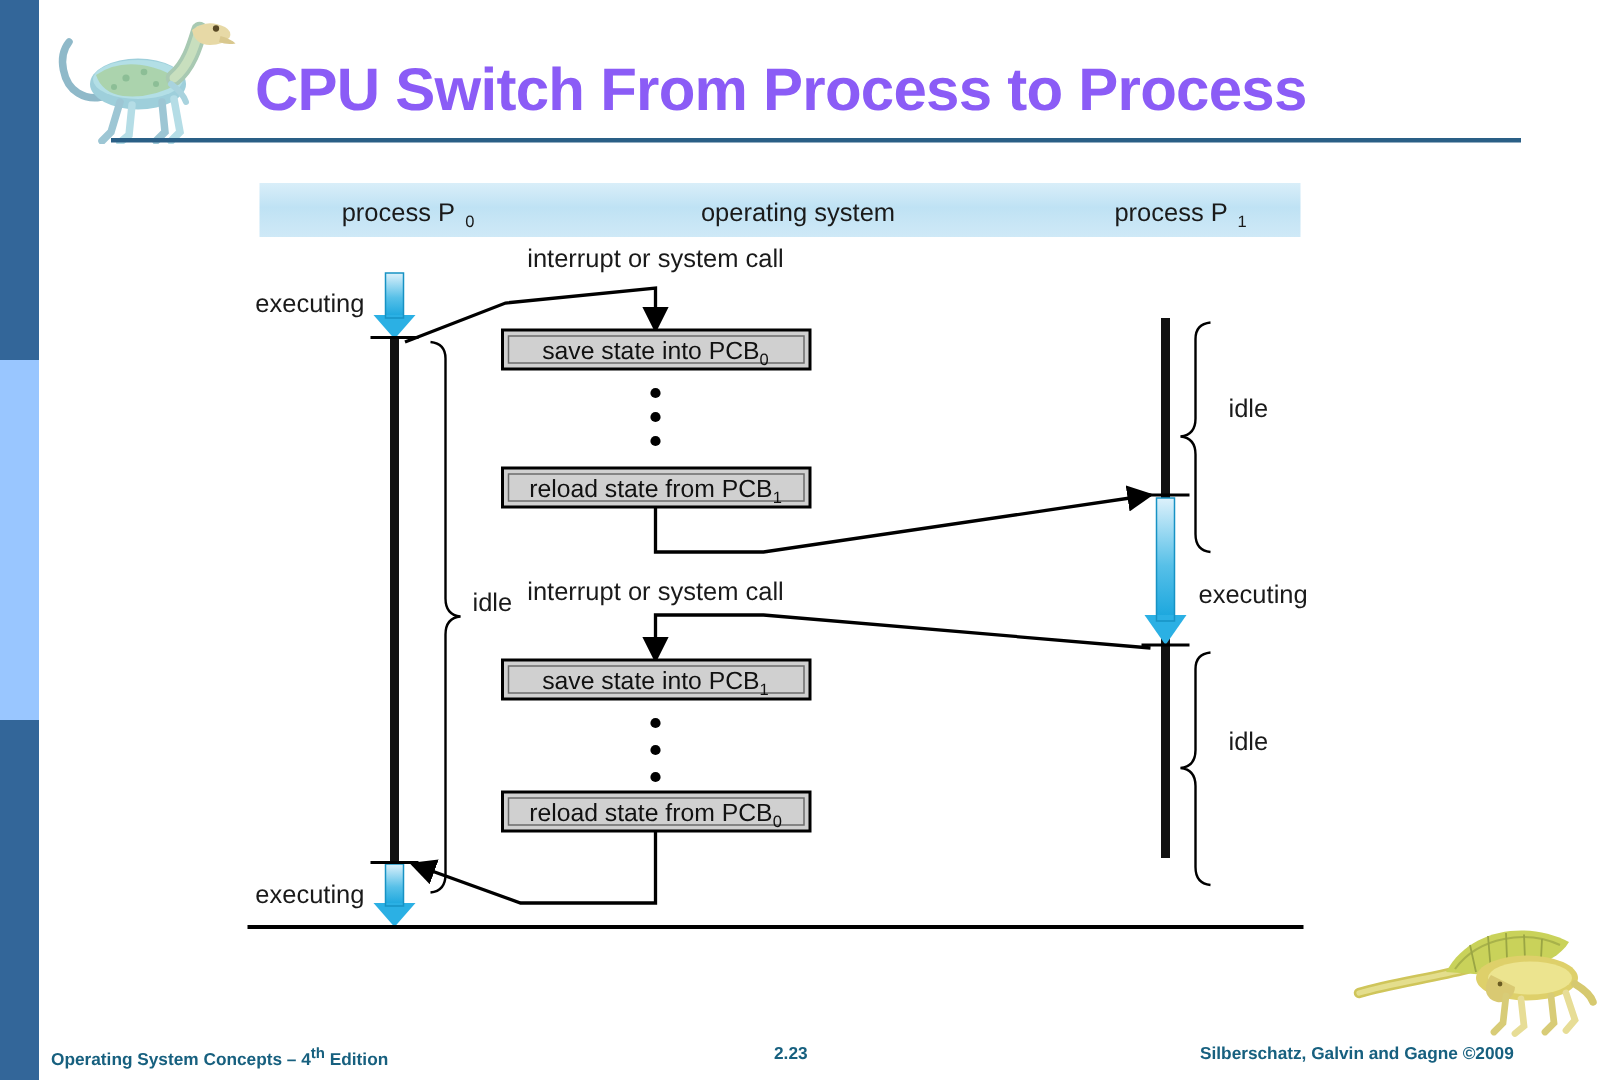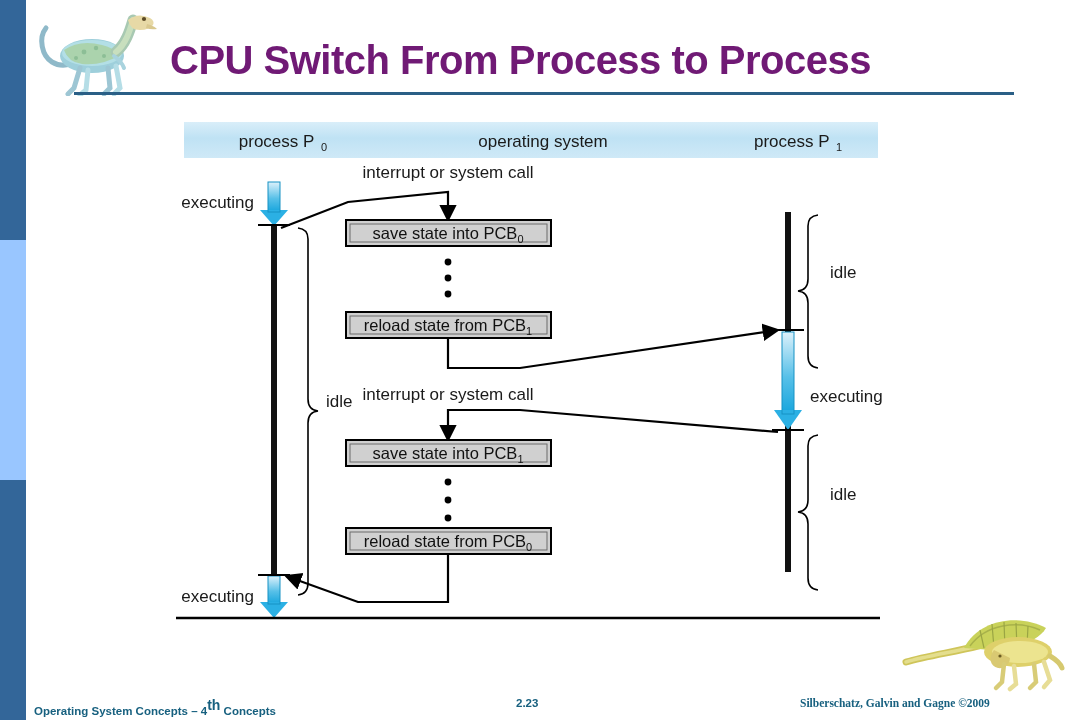--- a/index.html
+++ b/index.html
@@ -11,44 +11,44 @@
   #sidebar{position:absolute;left:0;top:0;width:26px;height:720px;}
   .side-seg{position:absolute;left:0;width:26px;}
   #side-top{top:0;height:240px;background:#336699;}
   #side-mid{top:240px;height:240px;background:#99c6ff;}
   #side-bot{top:480px;height:240px;background:#336699;}
 
   
   #title-dino{position:absolute;left:34px;top:4px;width:130px;height:92px;}
   #page-title{
     position:absolute;left:170px;top:30px;width:850px;height:60px;
-    font-size:40px;font-weight:bold;color:#701a75;
+    font-size:40px;font-weight:bold;color:#8b5cf6;
     letter-spacing:-0.5px;white-space:nowrap;line-height:60px;
     font-family:"Liberation Sans", sans-serif;
   }
   #title-rule{
     position:absolute;left:74px;top:92px;width:940px;height:3px;
     background:#2a5f86;
   }
 
   
-  #diagram{position:absolute;left:158px;top:110px;width:740px;height:520px;}
+  #diagram{position:absolute;left:147px;top:110px;width:740px;height:520px;}
   #diagram svg{display:block;}
 
   
   #footer-dino{position:absolute;left:900px;top:612px;width:170px;height:80px;}
   .footer-txt{
     position:absolute;top:697px;font-size:11.5px;font-weight:bold;
     color:#17607f;white-space:nowrap;
     font-family:"Liberation Sans", sans-serif;
   }
   #footer-left{left:34px;}
   #footer-center{left:516px;color:#17607f;}
-  #footer-right{left:800px;font-family:Liberation Serif, serif;}
-  #footer-left sup{font-size:14px;}
+  #footer-right{left:800px;}
+  #footer-left sup{font-size:10px;}
 </style>
 </head>
 <body>
 
 <div id="sidebar">
   <div class="side-seg" id="side-top"></div>
   <div class="side-seg" id="side-mid"></div>
   <div class="side-seg" id="side-bot"></div>
 </div>
 
@@ -213,15 +213,15 @@
     <circle cx="100" cy="44" r="1.6" fill="#6a5c22"></circle>
 
     <path d="M104 52 L102 70 L96 76" fill="none" stroke="#d8cc77" stroke-width="4.5" stroke-linecap="round"></path>
     <path d="M114 54 L116 72 L110 77" fill="none" stroke="#e7dd96" stroke-width="4.5" stroke-linecap="round"></path>
     <path d="M134 52 L136 70 L130 76" fill="none" stroke="#d8cc77" stroke-width="4.5" stroke-linecap="round"></path>
     <path d="M144 50 L150 68 L144 75" fill="none" stroke="#e7dd96" stroke-width="4.5" stroke-linecap="round"></path>
     <path d="M150 44 q10 6 12 12" fill="none" stroke="#d6c96f" stroke-width="5" stroke-linecap="round"></path>
   </svg>
 </div>
 
-<div class="footer-txt" id="footer-left"><span>Operating System Concepts – 4</span><sup>th</sup><span> Concepts</span></div>
+<div class="footer-txt" id="footer-left"><span>Operating System Concepts – 4</span><sup>th</sup><span> Edition</span></div>
 <div class="footer-txt" id="footer-center">2.23</div>
 <div class="footer-txt" id="footer-right">Silberschatz, Galvin and Gagne ©2009</div>
 
 </body></html>

